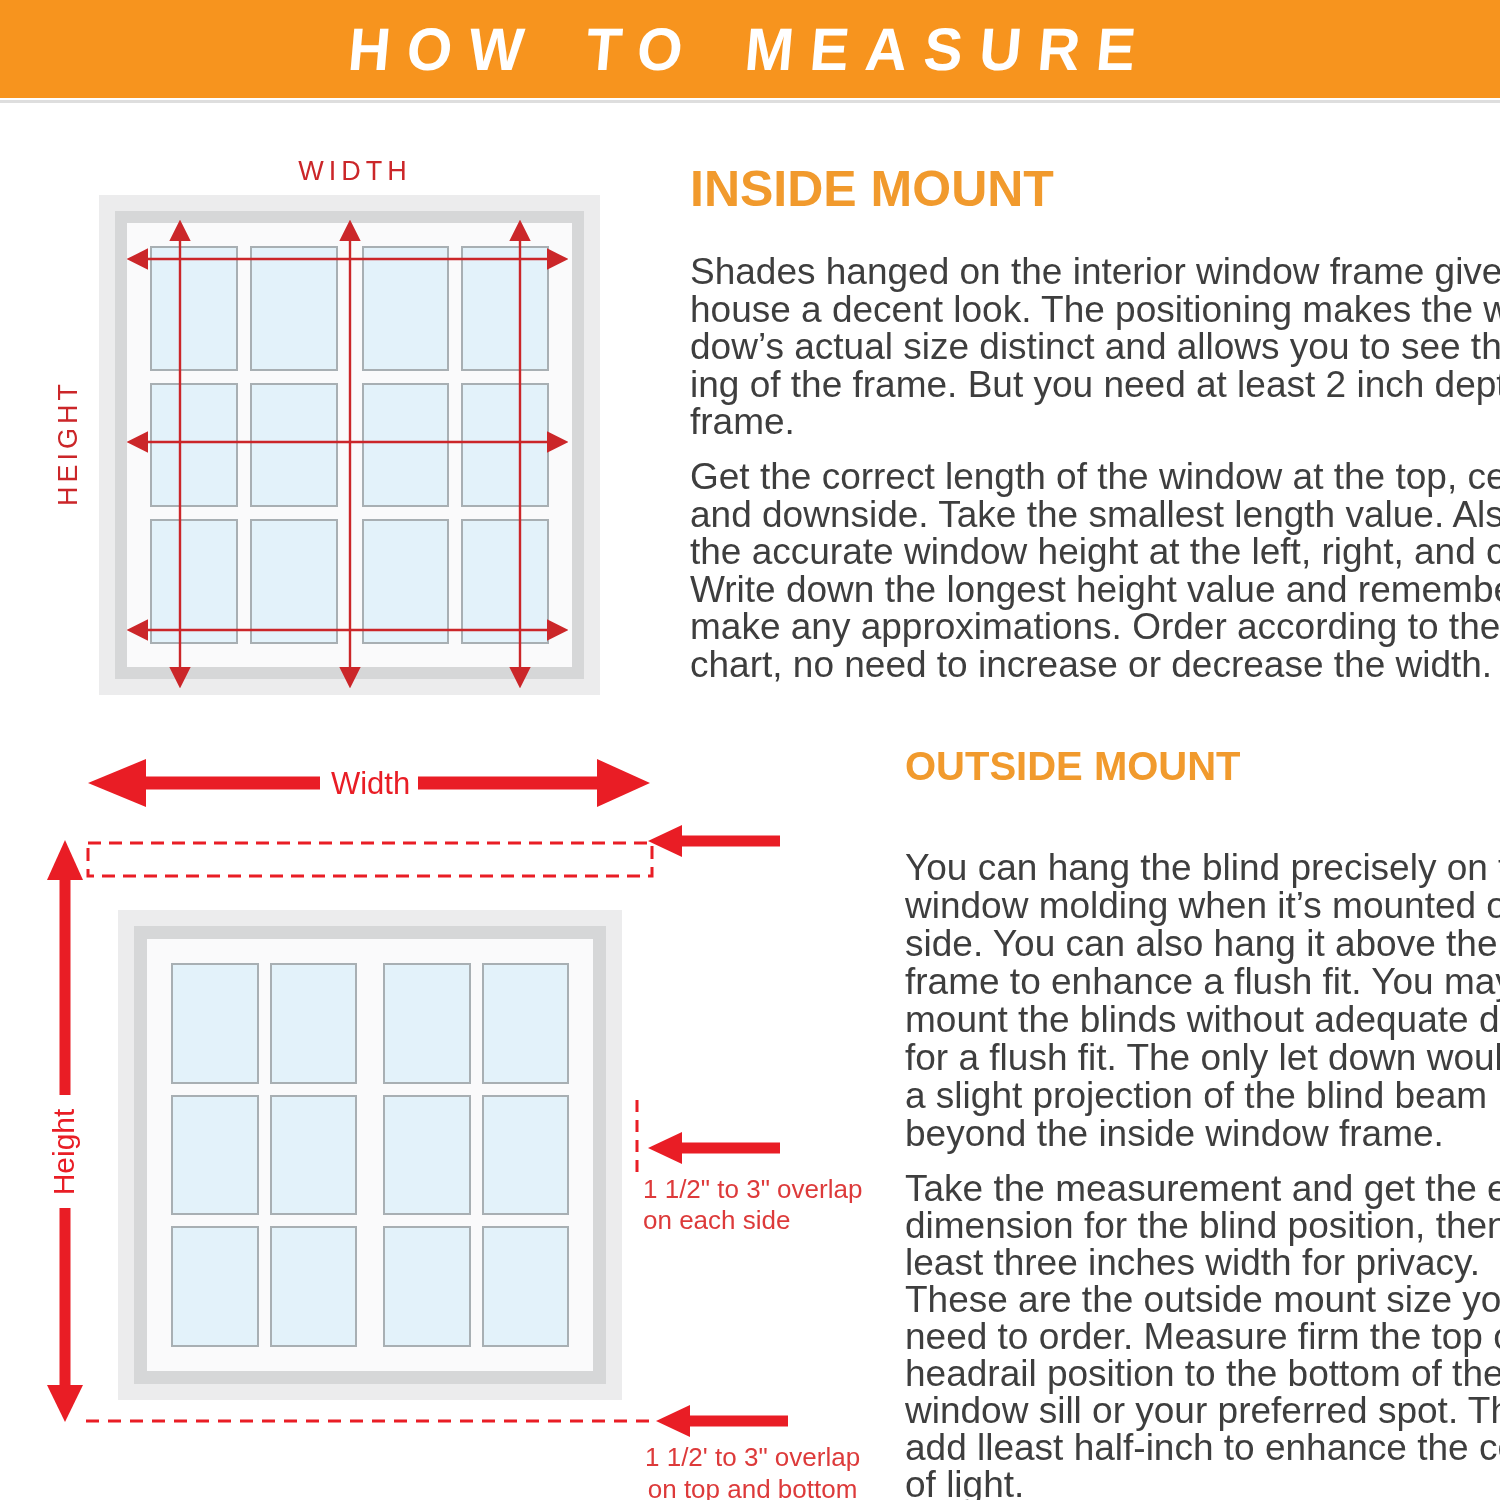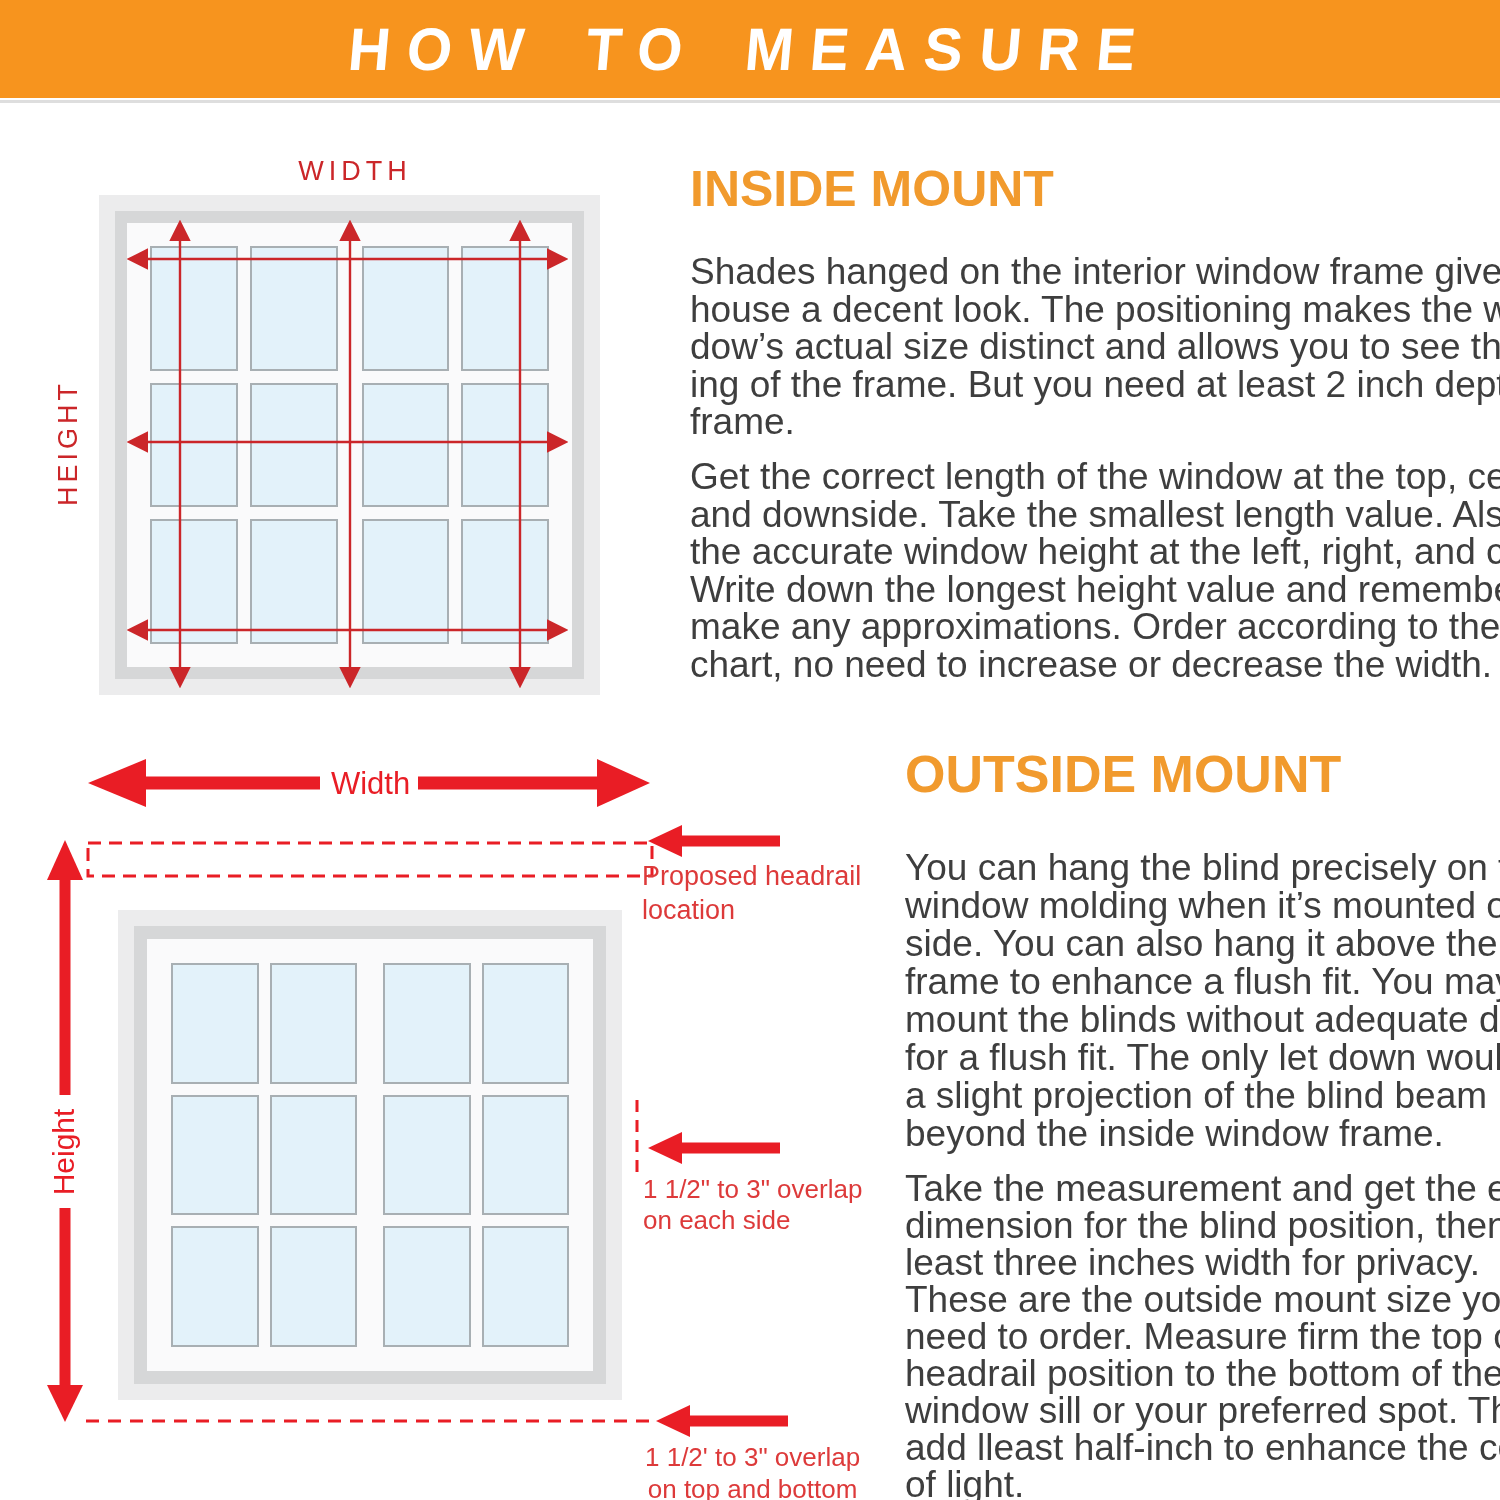--- a/index.html
+++ b/index.html
@@ -74,21 +74,21 @@
   .thin-fill { fill: var(--thin_red); }
   .thick-fill { fill: var(--thick_red); }
   .dash-stroke { stroke: var(--thick_red); stroke-width: 3; fill: none; }
 
   
   .section-heading {
     position: absolute; text-align: left; font-weight: bold;
     color: var(--heading_orange); white-space: nowrap;
   }
   .inside-heading { left: 690px; top: 160px; width: 790px; font-size: 50px; }
-  .outside-heading { left: 905px; top: 744px; width: 570px; font-size: 52px; }
+  .outside-heading { left: 905px; top: 744px; width: 570px; font-size: 40px; }
   .para {
     position: absolute; color: var(--body_text); white-space: pre;
     font-size: 37px;
   }
   .inside-para-1 { left: 690px; top: 253px; line-height: 37.6px; }
   .inside-para-2 { left: 690px; top: 458px; line-height: 37.6px; }
   .outside-para-1 { left: 905px; top: 849px; line-height: 38px; }
   .outside-para-2 { left: 905px; top: 1170px; line-height: 37px; }
 </style>
 </head>
@@ -210,22 +210,20 @@
 
     <line class="dash-stroke" x1="46" y1="666" x2="612" y2="666" stroke-dasharray="13 9"></line>
     <g>
       <polygon class="thick-fill" points="616,666 650,650 650,682"></polygon>
       <rect class="thick-fill" x="648" y="660.5" width="100" height="11"></rect>
     </g>
   </svg>
 
   <div class="lbl lbl-thick width-lbl-bottom">Width</div>
   <div class="lbl lbl-thick height-lbl-bottom">Height</div>
-  <div class="lbl lbl-soft headrail-lbl">Proposed headrail
-location</div>
   <div class="lbl lbl-soft side-overlap-lbl">1 1/2" to 3" overlap
 on each side</div>
   <div class="lbl lbl-soft bottom-overlap-lbl">1 1/2' to 3" overlap
 on top and bottom</div>
 
   <h2 class="section-heading outside-heading">OUTSIDE MOUNT</h2>
   <div class="para outside-para-1">You can hang the blind precisely on the
 window molding when it’s mounted out-
 side. You can also hang it above the
 frame to enhance a flush fit. You may still

